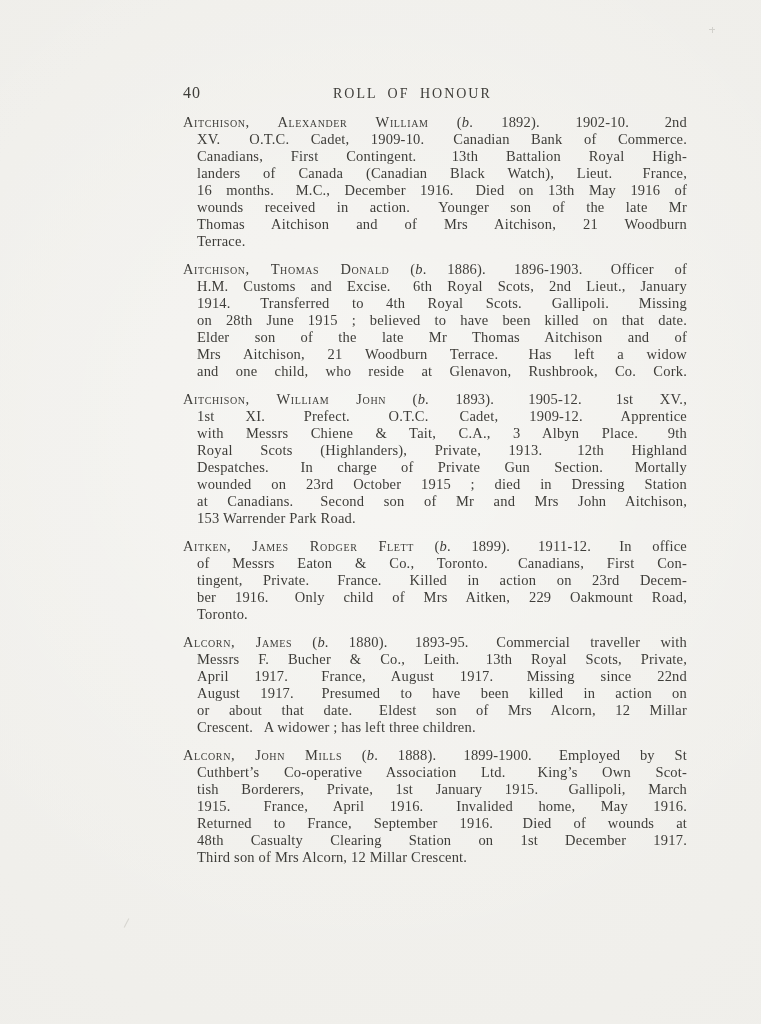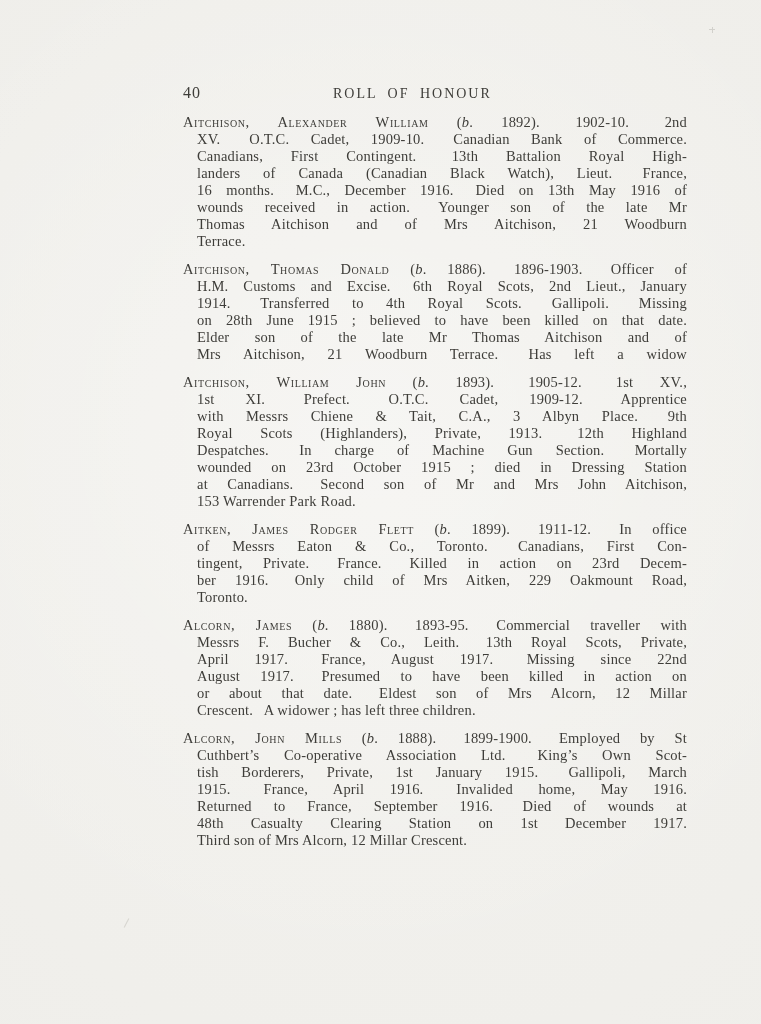--- a/index.html
+++ b/index.html
@@ -86,27 +86,28 @@
         <div class="line"><span>Thomas Aitchison and of Mrs Aitchison, 21 Woodburn</span></div>
         <div class="line left"><span>Terrace.</span></div>
       </div>
       <div class="entry">
         <div class="line first"><span class="sc">Aitchison, Thomas Donald</span><span> (</span><span class="it">b</span><span>. 1886).  1896-1903.  Officer of</span></div>
         <div class="line"><span>H.M. Customs and Excise.  6th Royal Scots, 2nd Lieut., January</span></div>
         <div class="line"><span>1914.  Transferred to 4th Royal Scots.  Gallipoli.  Missing</span></div>
         <div class="line"><span>on 28th June 1915 ; believed to have been killed on that date.</span></div>
         <div class="line"><span>Elder son of the late Mr Thomas Aitchison and of</span></div>
         <div class="line"><span>Mrs Aitchison, 21 Woodburn Terrace.  Has left a widow</span></div>
+        <div class="line"><span>and one child, who reside at Glenavon, Rushbrook, Co. Cork.</span></div>
       </div>
       <div class="entry">
         <div class="line first"><span class="sc">Aitchison, William John</span><span> (</span><span class="it">b</span><span>. 1893).  1905-12.  1st XV.,</span></div>
         <div class="line"><span>1st XI.  Prefect.  O.T.C. Cadet, 1909-12.  Apprentice</span></div>
         <div class="line"><span>with Messrs Chiene &amp; Tait, C.A., 3 Albyn Place.  9th</span></div>
         <div class="line"><span>Royal Scots (Highlanders), Private, 1913.  12th Highland</span></div>
-        <div class="line"><span>Despatches.  In charge of Machine Gun Section.  Mortally</span></div>
+        <div class="line"><span>Despatches.  In charge of Private Gun Section.  Mortally</span></div>
         <div class="line"><span>wounded on 23rd October 1915 ; died in Dressing Station</span></div>
         <div class="line"><span>at Canadians.  Second son of Mr and Mrs John Aitchison,</span></div>
         <div class="line left"><span>153 Warrender Park Road.</span></div>
       </div>
       <div class="entry">
         <div class="line first"><span class="sc">Aitken, James Rodger Flett</span><span> (</span><span class="it">b</span><span>. 1899).  1911-12.  In office</span></div>
         <div class="line"><span>of Messrs Eaton &amp; Co., Toronto.  Canadians, First Con-</span></div>
         <div class="line"><span>tingent, Private.  France.  Killed in action on 23rd Decem-</span></div>
         <div class="line"><span>ber 1916.  Only child of Mrs Aitken, 229 Oakmount Road,</span></div>
         <div class="line left"><span>Toronto.</span></div>

